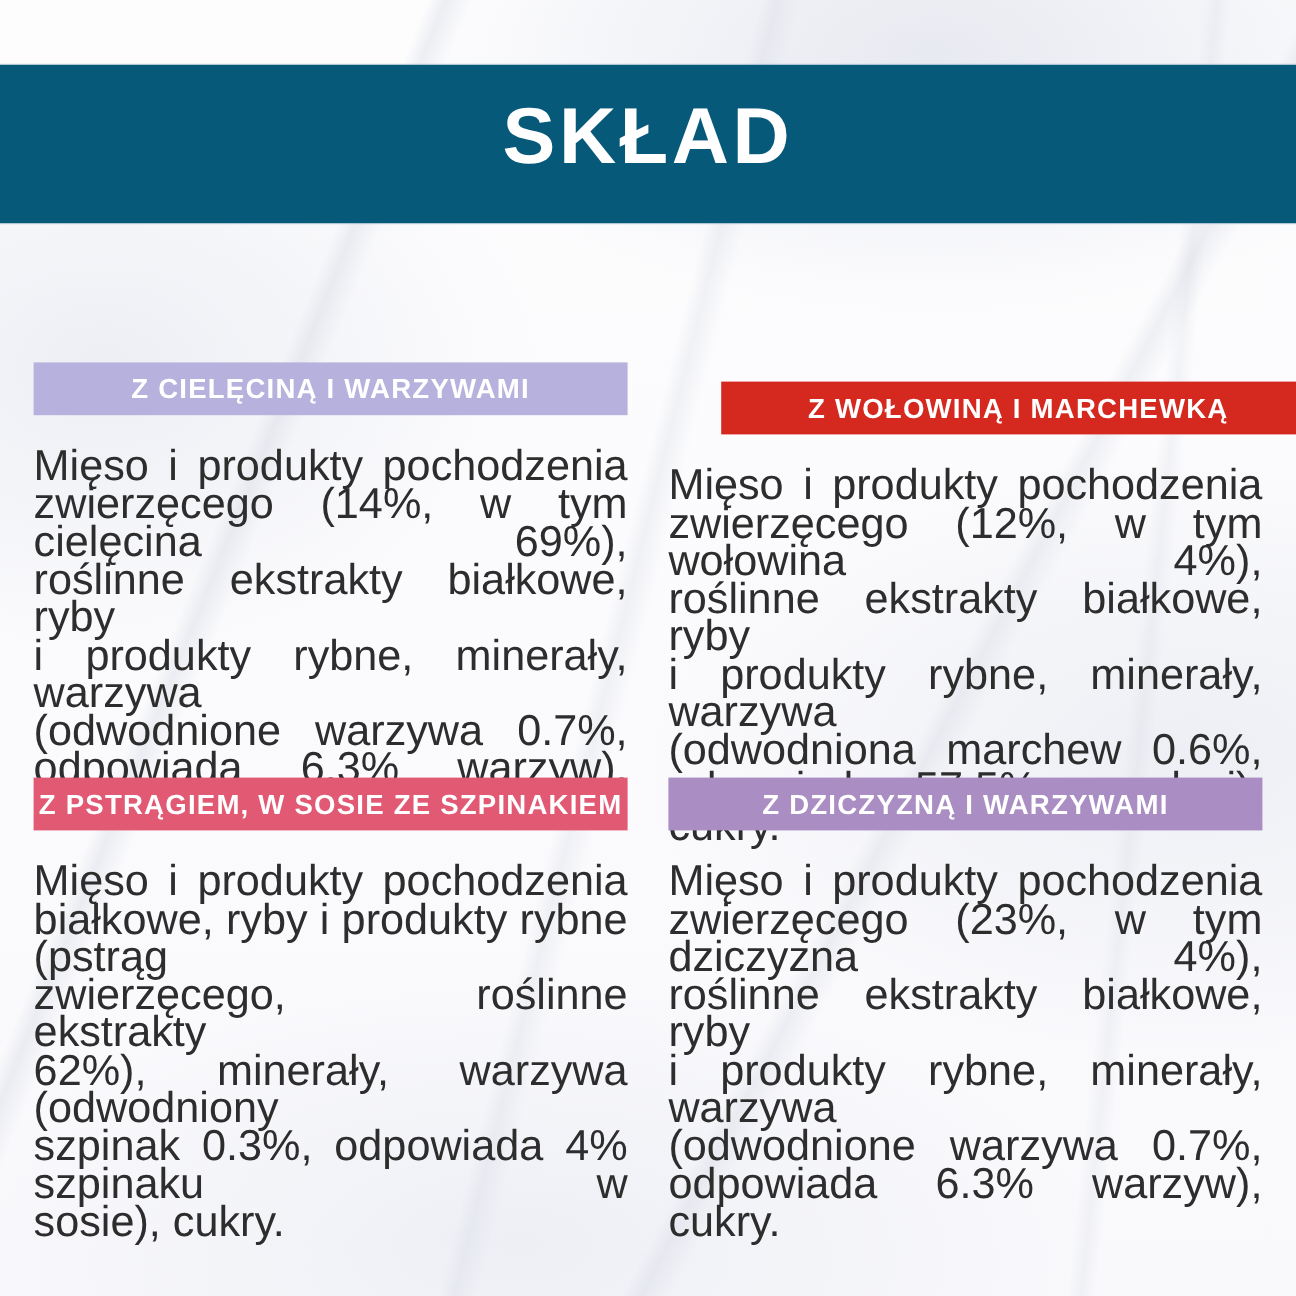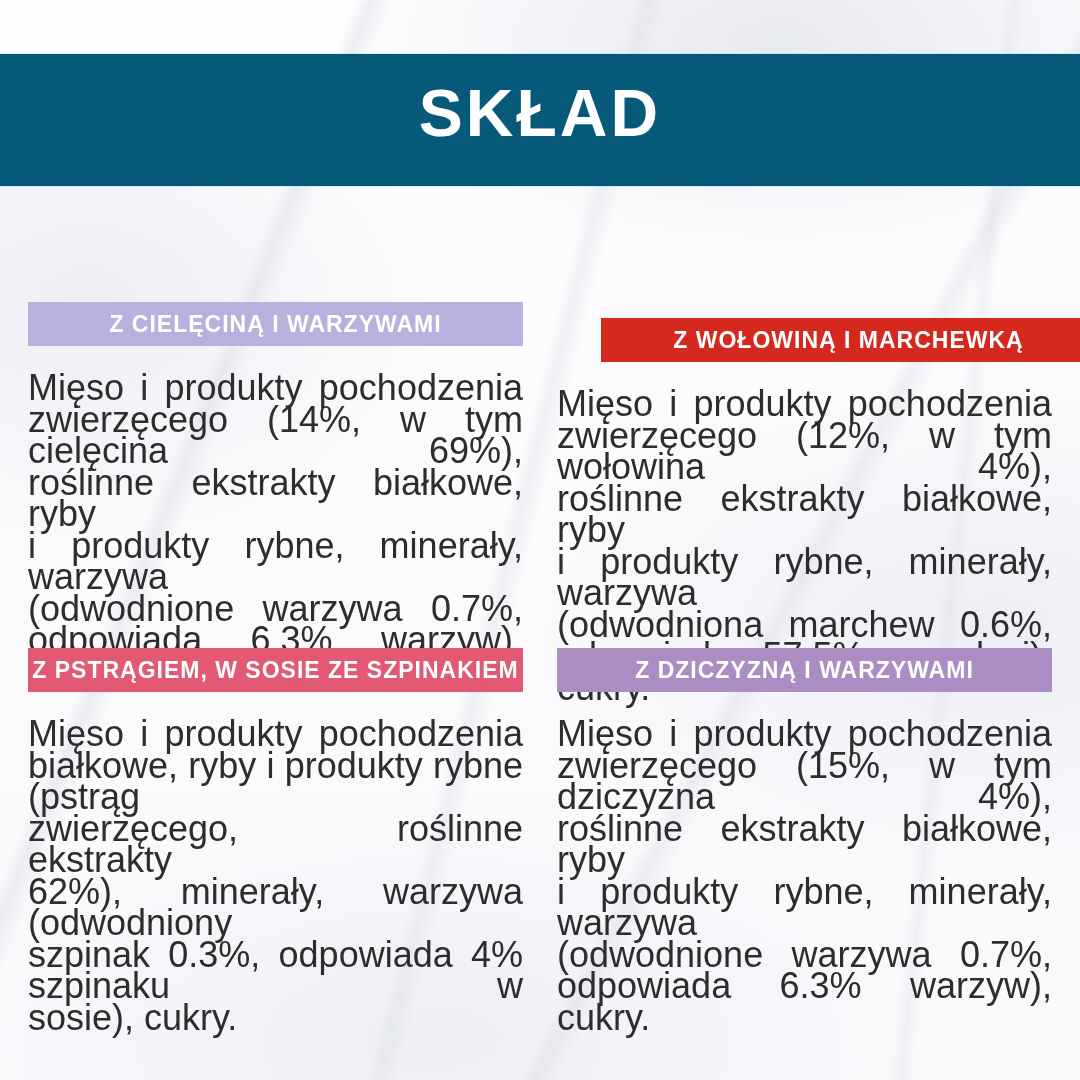--- a/index.html
+++ b/index.html
@@ -143,21 +143,21 @@
       <div class="line">sosie), cukry.</div>
     </div>
   </section>
 
   <section class="card pos4">
     <div class="bar" style="background-color: rgb(170, 141, 195);">
       <span class="bar-title">Z DZICZYZNĄ I WARZYWAMI</span>
     </div>
     <div class="body-text">
       <div class="line fill">Mięso i produkty pochodzenia</div>
-      <div class="line fill">zwierzęcego (15%, w tym dziczyzna 4%),</div>
+      <div class="line fill">zwierzęcego (23%, w tym dziczyzna 4%),</div>
       <div class="line fill">roślinne ekstrakty białkowe, ryby</div>
       <div class="line fill">i produkty rybne, minerały, warzywa</div>
       <div class="line fill">(odwodnione warzywa 0.7%,</div>
       <div class="line">odpowiada 6.3% warzyw), cukry.</div>
     </div>
   </section>
 
 </div>
 
 </body></html>

